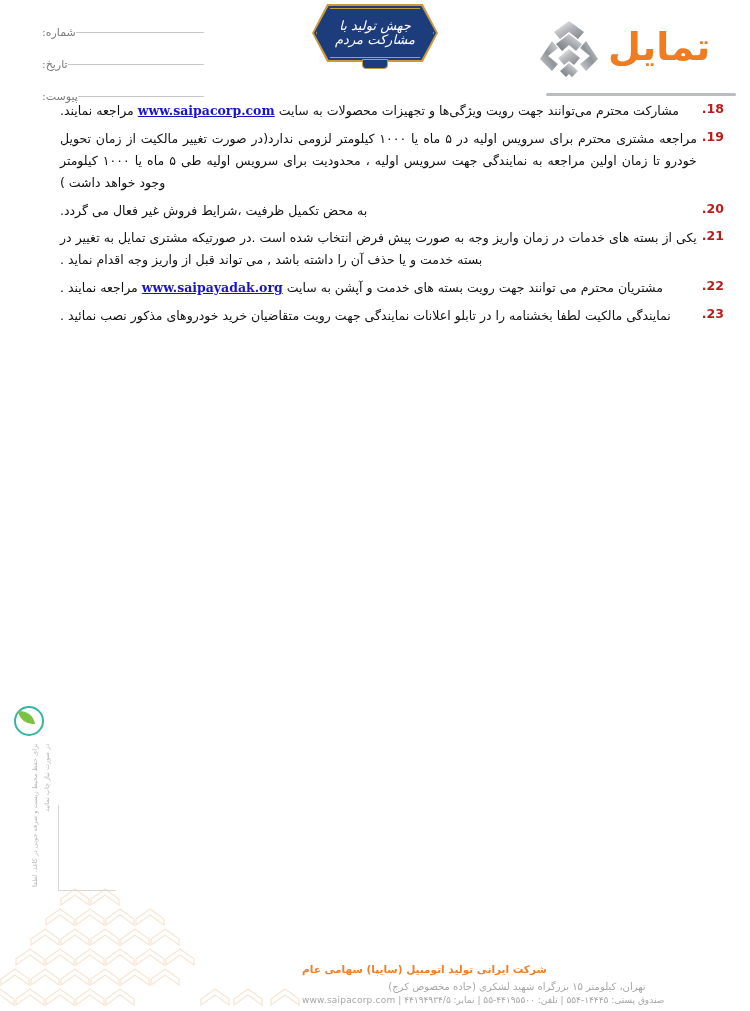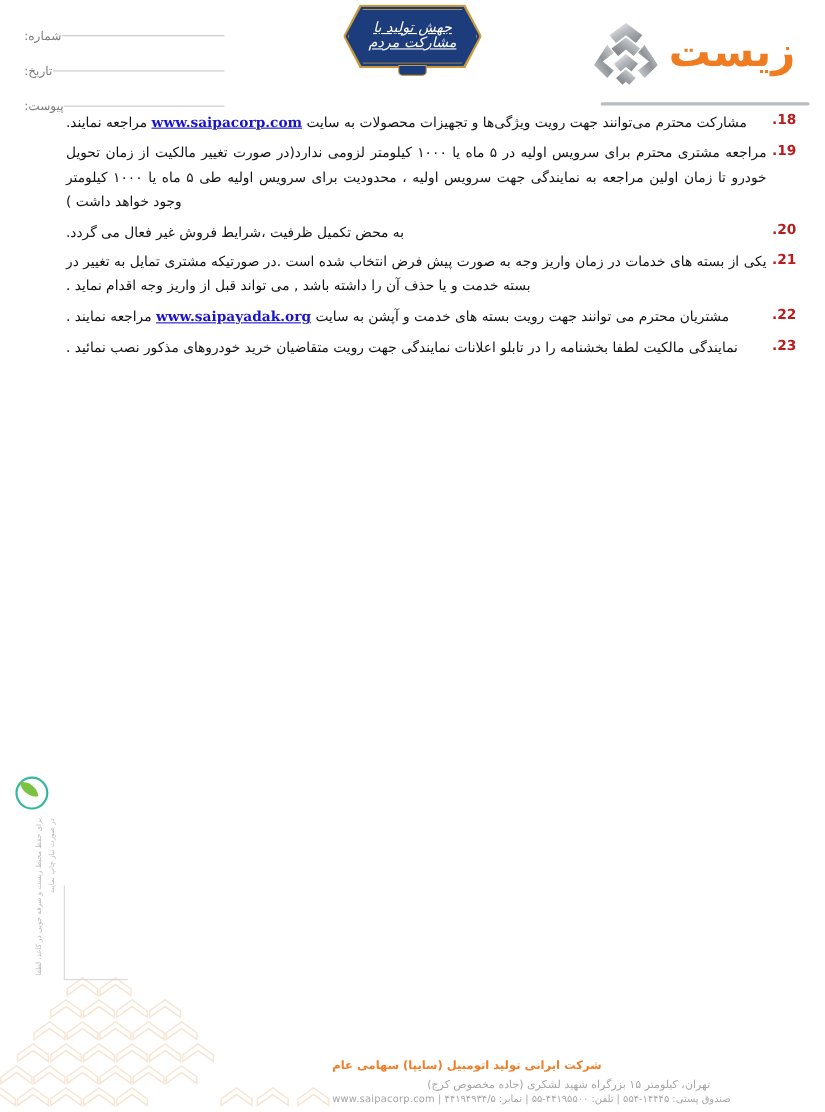--- a/index.html
+++ b/index.html
@@ -118,21 +118,20 @@
     justify-content: center;
     color: #ffffff;
     font-size: 13px;
     font-style: italic;
     direction: rtl;
     letter-spacing: -0.5px;
     text-align: center;
     padding: 12px 12px;
     line-height: 1.1;
     z-index: 3;
-    text-decoration: underline;
   }
   .hex-tab {
     position: absolute;
     bottom: -7px;
     left: 50%;
     transform: translateX(-50%);
     width: 26px;
     height: 10px;
     background: #1c3c7c;
     border: 1px solid #c79a3c;
@@ -154,20 +153,21 @@
     margin-bottom: 8px;
     direction: rtl;
   }
   .field-label {
     font-size: 11px;
     color: #7d7d7d;
     letter-spacing: 1.5px;
     white-space: nowrap;
     flex: 0 0 auto;
     padding-left: 4px;
+    margin-left: 20px;
   }
   .field-line {
     flex: 1 1 auto;
     height: 1px;
     background: #c9c9c9;
     margin-right: 4px;
   }
 
   
   .content {
@@ -377,21 +377,21 @@
             </linearGradient>
           </defs>
           <path d="M31 2 L46 13 L40 20 L31 13 L22 20 L16 13 Z" fill="url(#silver1)"></path>
           <path d="M31 15 L44 25 L38 32 L31 26 L24 32 L18 25 Z" fill="url(#silver2)"></path>
           <path d="M14 22 L20 29 L10 37 L20 45 L14 52 L2 40 Z" fill="url(#silver3)"></path>
           <path d="M48 22 L60 40 L48 52 L42 45 L52 37 L42 29 Z" fill="url(#silver3)"></path>
           <path d="M31 30 L42 39 L36 46 L31 42 L26 46 L20 39 Z" fill="url(#silver1)"></path>
           <path d="M31 44 L40 52 L34 58 L31 55 L28 58 L22 52 Z" fill="url(#silver2)"></path>
         </svg>
       </span>
-      <span class="saipa-wordmark">زیست</span>
+      <span class="saipa-wordmark">تمایل</span>
     </div>
     <div class="brand-rule"></div>
   </div>
 </div>
 
 <div class="content">
   <ol class="clause-list">
 
     <li class="clause">
       <span class="clause-num">18.</span>

